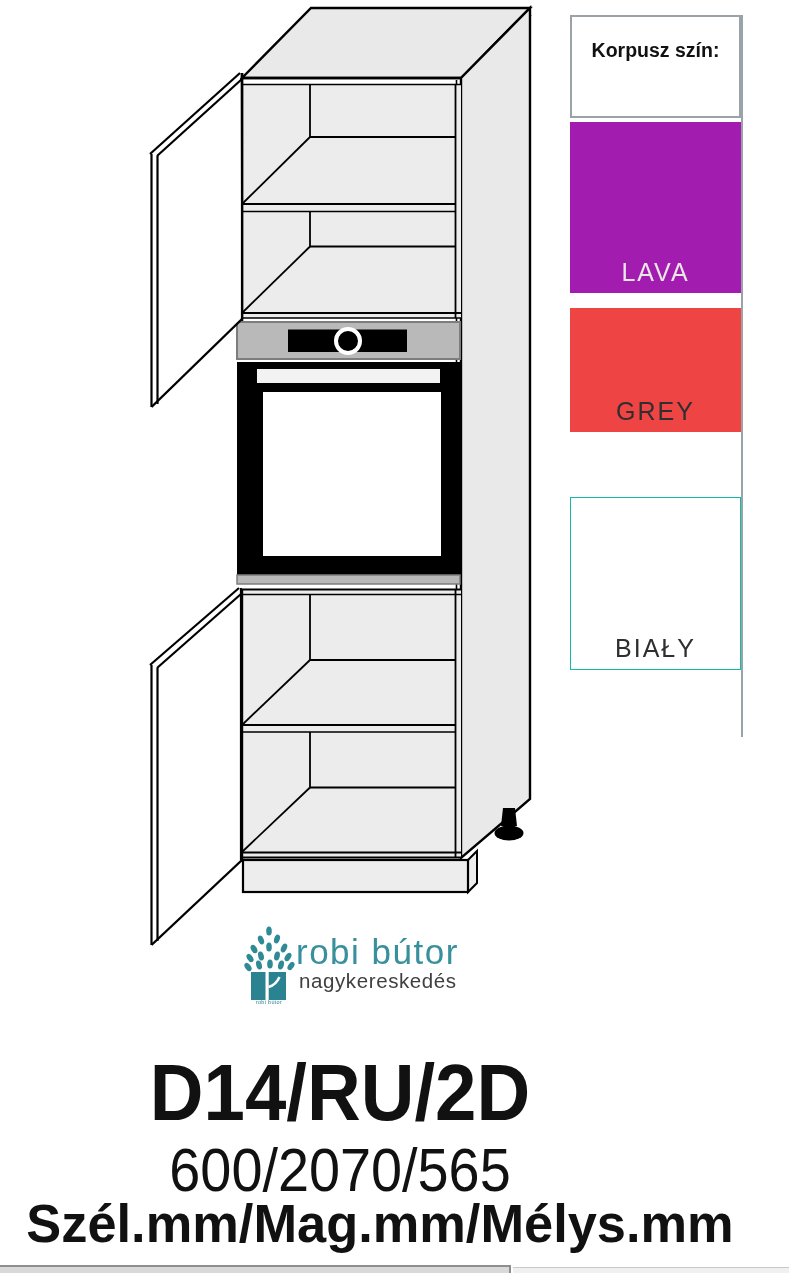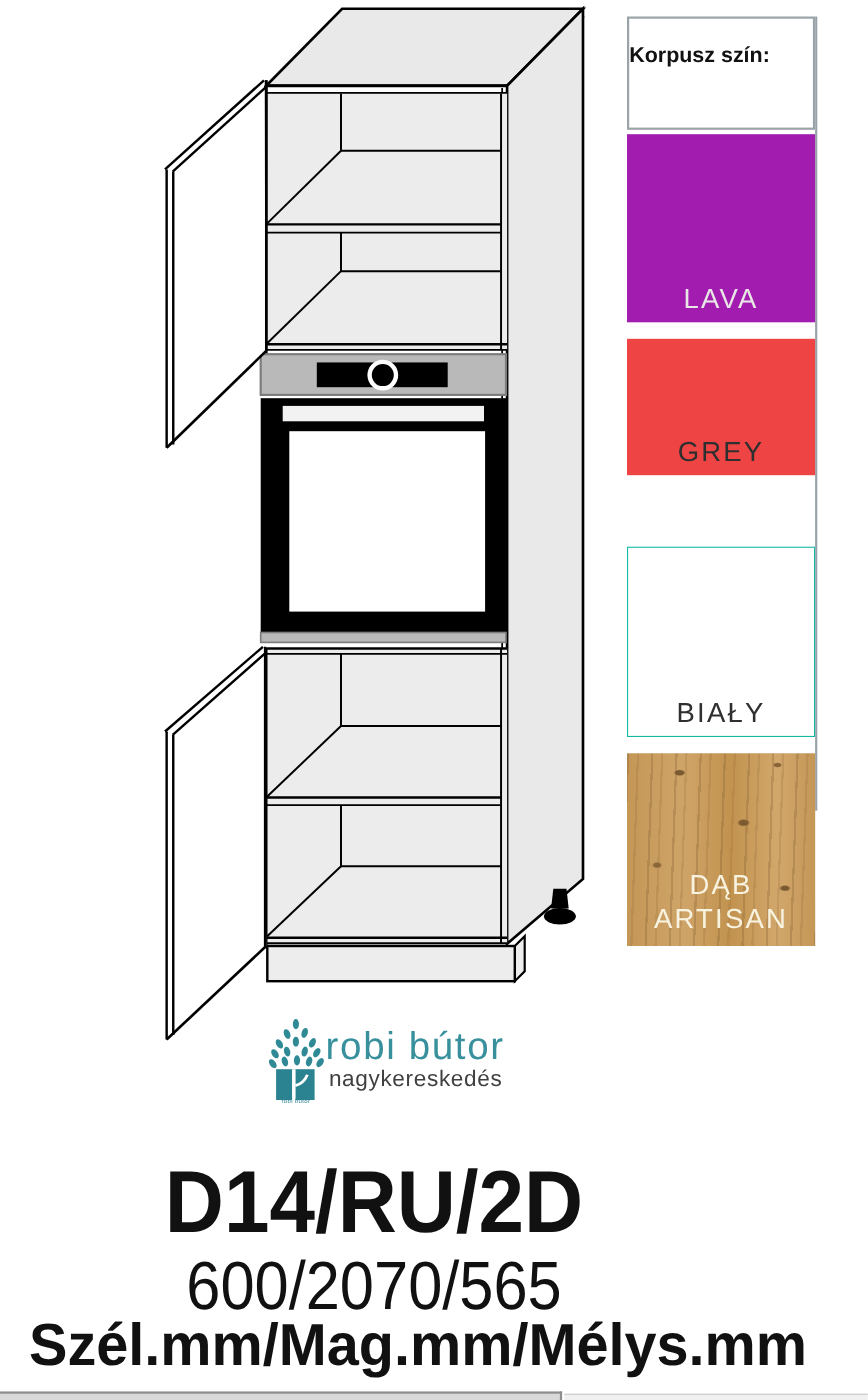--- a/index.html
+++ b/index.html
@@ -9,21 +9,21 @@
   }
 
   
   #cabinet-svg{position:absolute;left:0;top:0;}
 
   
   #swatch-panel{position:absolute;left:570px;top:15px;width:171px;height:845px;}
   .panel-vline{position:absolute;left:171px;top:0;width:2px;height:722px;background:#9aa3a8;}
   .swatch-cell{position:absolute;left:0;width:171px;box-sizing:border-box;}
   #swatch-header{top:0;height:103px;background:#fff;border:2px solid #9aa3a8;
-    display:flex;align-items:flex-start;}
+    display:flex;align-items:flex-start;justify-content:center;}
   #swatch-header .t{margin-top:22px;font-size:19.5px;font-weight:bold;color:#111;}
   #swatch-lava{top:107px;height:171px;background:#a21caf;}
   #swatch-grey{top:293px;height:124px;background:#ef4444;}
   #swatch-bialy{top:482px;height:173px;background:#ffffff;border:1px solid #14b8a6;}
   #swatch-dab{top:670px;height:175px;
     background-color:#c89d60;
     background-image:
       radial-gradient(9px 5px at 28% 10%, #7c5a31 0 40%, rgba(0,0,0,0) 60%),
       radial-gradient(7px 4px at 80% 6%,  #8a6538 0 40%, rgba(0,0,0,0) 60%),
       radial-gradient(10px 6px at 62% 36%, #7c5a31 0 35%, rgba(0,0,0,0) 60%),
@@ -181,23 +181,20 @@
   </div>
 
   <div id="swatch-grey" class="swatch-cell">
     <div class="swatch-label">GREY</div>
   </div>
 
   <div id="swatch-bialy" class="swatch-cell">
     <div class="swatch-label">BIAŁY</div>
   </div>
 
-  <div id="swatch-dab" class="swatch-cell">
-    <div class="swatch-label">DĄB ARTISAN</div>
-  </div>
 </div>
 
 <div id="logo-brand">robi bútor</div>
 <div id="logo-sub">nagykereskedés</div>
 <div id="logo-caption">robi bútor</div>
 
 <div id="prod-code" class="prodtext">D14/RU/2D</div>
 <div id="prod-dims" class="prodtext">600/2070/565</div>
 <div id="prod-dimlabel" class="prodtext">Szél.mm/Mag.mm/Mélys.mm</div>
 

